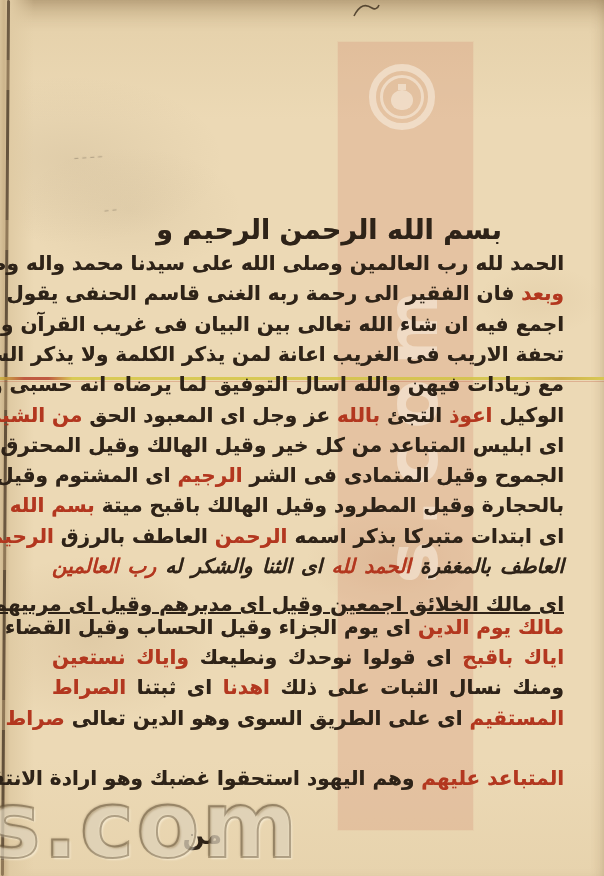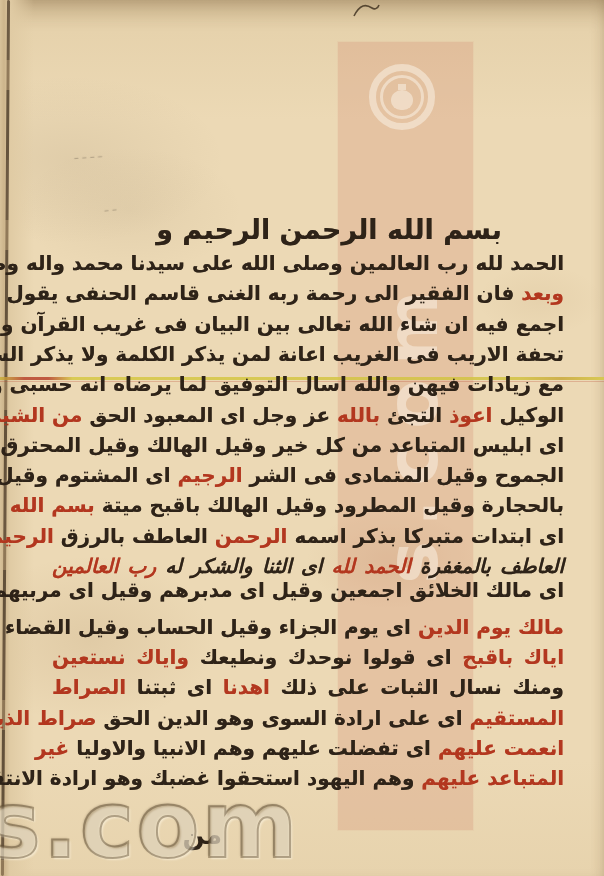--- a/index.html
+++ b/index.html
@@ -140,26 +140,25 @@
       <div class="t-line" style="top: 281.3px;"><span class="seg-red">وبعد</span><span class="seg-black"> فان الفقير الى رحمة ربه الغنى قاسم الحنفى يقول كتاب</span></div>
       <div class="t-line" style="top: 311.6px;"><span class="seg-black">اجمع فيه ان شاء الله تعالى بين البيان فى غريب القرآن وبين</span></div>
       <div class="t-line" style="top: 341.9px;"><span class="seg-black">تحفة الاريب فى الغريب اعانة لمن يذكر الكلمة ولا يذكر السورة</span></div>
       <div class="t-line" style="top: 372.2px;"><span class="seg-black">مع زيادات فيهن والله اسال التوفيق لما يرضاه انه حسبى ونعم</span></div>
       <div class="t-line" style="top: 402.5px;"><span class="seg-black">الوكيل</span><span class="seg-red"> اعوذ</span><span class="seg-black"> التجئ</span><span class="seg-red"> بالله</span><span class="seg-black"> عز وجل اى المعبود الحق</span><span class="seg-red"> من الشيطان</span></div>
       <div class="t-line" style="top: 432.8px;"><span class="seg-black">اى ابليس المتباعد من كل خير وقيل الهالك وقيل المحترق وقيل</span></div>
       <div class="t-line" style="top: 463.1px;"><span class="seg-black">الجموح وقيل المتمادى فى الشر</span><span class="seg-red"> الرجيم</span><span class="seg-black"> اى المشتوم وقيل المرجم</span></div>
       <div class="t-line" style="top: 493.4px;"><span class="seg-black">بالحجارة وقيل المطرود وقيل الهالك باقبح ميتة</span><span class="seg-red"> بسم الله</span></div>
       <div class="t-line" style="top: 523.7px;"><span class="seg-black">اى ابتدات متبركا بذكر اسمه</span><span class="seg-red"> الرحمن</span><span class="seg-black"> العاطف بالرزق</span><span class="seg-red"> الرحيم</span></div>
       <div class="t-line" style="top: 554px; font-style: italic;"><span class="seg-black">العاطف بالمغفرة</span><span class="seg-red"> الحمد لله</span><span class="seg-black"> اى الثنا والشكر له</span><span class="seg-red"> رب العالمين</span></div>
-      <div class="t-line" style="top: 578px;"><span class="seg-black">اى مالك الخلائق اجمعين وقيل اى مدبرهم وقيل اى مربيهم</span></div>
+      <div class="t-line" style="top: 592px; text-decoration: underline;"><span class="seg-black">اى مالك الخلائق اجمعين وقيل اى مدبرهم وقيل اى مربيهم</span></div>
       <div class="t-line" style="top: 614.6px;"><span class="seg-red">مالك يوم الدين</span><span class="seg-black"> اى يوم الجزاء وقيل الحساب وقيل القضاء</span></div>
       <div class="t-line" style="top: 644.9px;"><span class="seg-red">اياك باقبح</span><span class="seg-black"> اى قولوا نوحدك ونطيعك</span><span class="seg-red"> واياك نستعين</span></div>
       <div class="t-line" style="top: 675.2px;"><span class="seg-black">ومنك نسال الثبات على ذلك</span><span class="seg-red"> اهدنا</span><span class="seg-black"> اى ثبتنا</span><span class="seg-red"> الصراط</span></div>
-      <div class="t-line" style="top: 705.5px;"><span class="seg-red">المستقيم</span><span class="seg-black"> اى على ارادة السوى وهو الدين الحق</span><span class="seg-red"> صراط الذين</span></div>
-      <div class="t-line" style="top: 735.8px;"><span class="seg-red">انعمت عليهم</span><span class="seg-black"> اى تفضلت عليهم وهم الانبيا والاوليا</span><span class="seg-red"> غير</span></div>
+      <div class="t-line" style="top: 705.5px;"><span class="seg-red">المستقيم</span><span class="seg-black"> اى على الطريق السوى وهو الدين تعالى</span><span class="seg-red"> صراط الذين</span></div>
       <div class="t-line" style="top: 766.1px;"><span class="seg-red">المتباعد عليهم</span><span class="seg-black"> وهم اليهود استحقوا غضبك وهو ارادة الانتقام</span></div>
     </div>
 
   <div id="catchword">من</div>
 
   <div id="bottom-wm">s.com</div>
 
 </div>
 
 </body></html>

